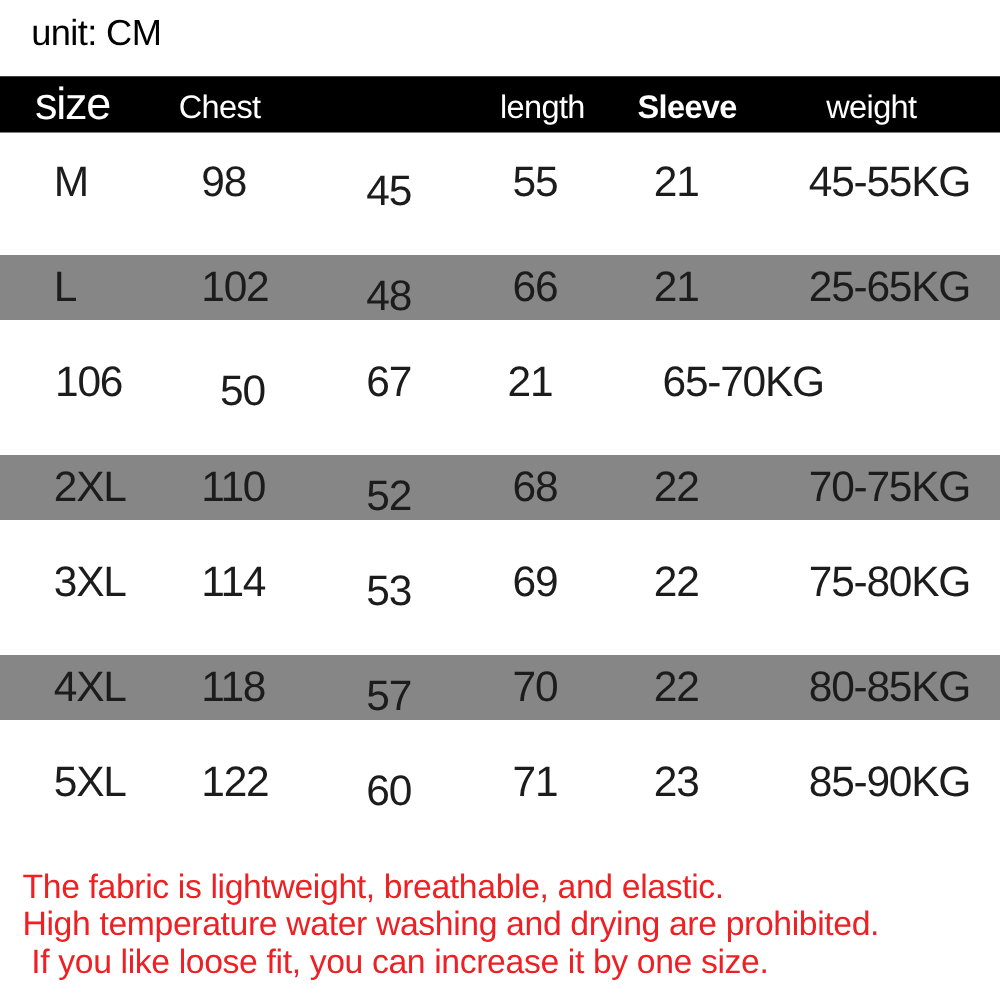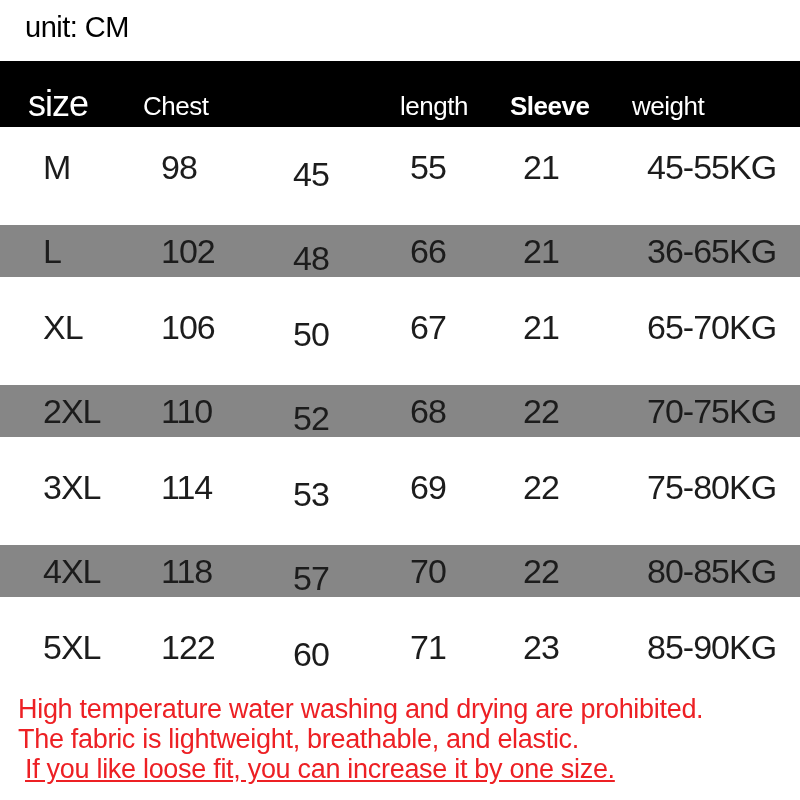--- a/index.html
+++ b/index.html
@@ -24,37 +24,37 @@
     color: #000000;
   }
   .size-table {
     position: absolute;
     top: 61px;
     left: 0;
     width: 800px;
   }
   .thead {
     position: relative;
-    height: 66px;
+    height: 45px;
     background: #000000;
     color: #ffffff;
   }
   .thead span {
     position: absolute;
     bottom: 5px;
     font-size: 26px;
     letter-spacing: -0.5px;
     white-space: nowrap;
   }
   .thead .h0 { left: 28px;  bottom: 2px; font-size: 36px; letter-spacing: -1px; }
   .thead .h1 { left: 143px; }
   .thead .h2 { left: 262px; }
   .thead .h3 { left: 400px; }
   .thead .h4 { left: 510px; font-weight: bold; }
-  .thead .h5 { left: 632px; }
+  .thead .h5 { left: 661px; }
   .row {
     display: flex;
     align-items: center;
     height: 80px;
     font-size: 34px;
     letter-spacing: -1px;
     color: #1c1c1c;
   }
   .row.alt {
     height: 52px;
@@ -75,21 +75,21 @@
   .c5 { width: 176px; padding-left: 23px; }
   .notes {
     position: absolute;
     left: 18px;
     top: 694px;
     font-size: 27px;
     line-height: 30px;
     letter-spacing: -0.3px;
     color: #ed2024;
   }
-  .notes .indent { padding-left: 7px; text-decoration: underline; }
+  .notes .indent { padding-left: 7px; }
 </style>
 </head>
 <body>
 
 <div class="unit">unit: CM</div>
 
 <div class="size-table">
 
   <div class="thead">
     <span class="h0">size</span>
@@ -107,25 +107,24 @@
     <div class="cell c4">21</div>
     <div class="cell c5">45-55KG</div>
   </div>
 
   <div class="row alt">
     <div class="cell c0">L</div>
     <div class="cell c1">102</div>
     <div class="cell c2">48</div>
     <div class="cell c3">66</div>
     <div class="cell c4">21</div>
-    <div class="cell c5">36-65KG</div>
+    <div class="cell c5">25-65KG</div>
   </div>
 
   <div class="row">
-    <div class="cell c0">XL</div>
     <div class="cell c1">106</div>
     <div class="cell c2">50</div>
     <div class="cell c3">67</div>
     <div class="cell c4">21</div>
     <div class="cell c5">65-70KG</div>
   </div>
 
   <div class="row alt">
     <div class="cell c0">2XL</div>
     <div class="cell c1">110</div>
@@ -158,16 +157,16 @@
     <div class="cell c1">122</div>
     <div class="cell c2">60</div>
     <div class="cell c3">71</div>
     <div class="cell c4">23</div>
     <div class="cell c5">85-90KG</div>
   </div>
 
 </div>
 
 <div class="notes">
+  <div>The fabric is lightweight, breathable, and elastic.</div>
   <div>High temperature water washing and drying are prohibited.</div>
-  <div>The fabric is lightweight, breathable, and elastic.</div>
   <div class="indent">If you like loose fit, you can increase it by one size.</div>
 </div>
 
 </body></html>

